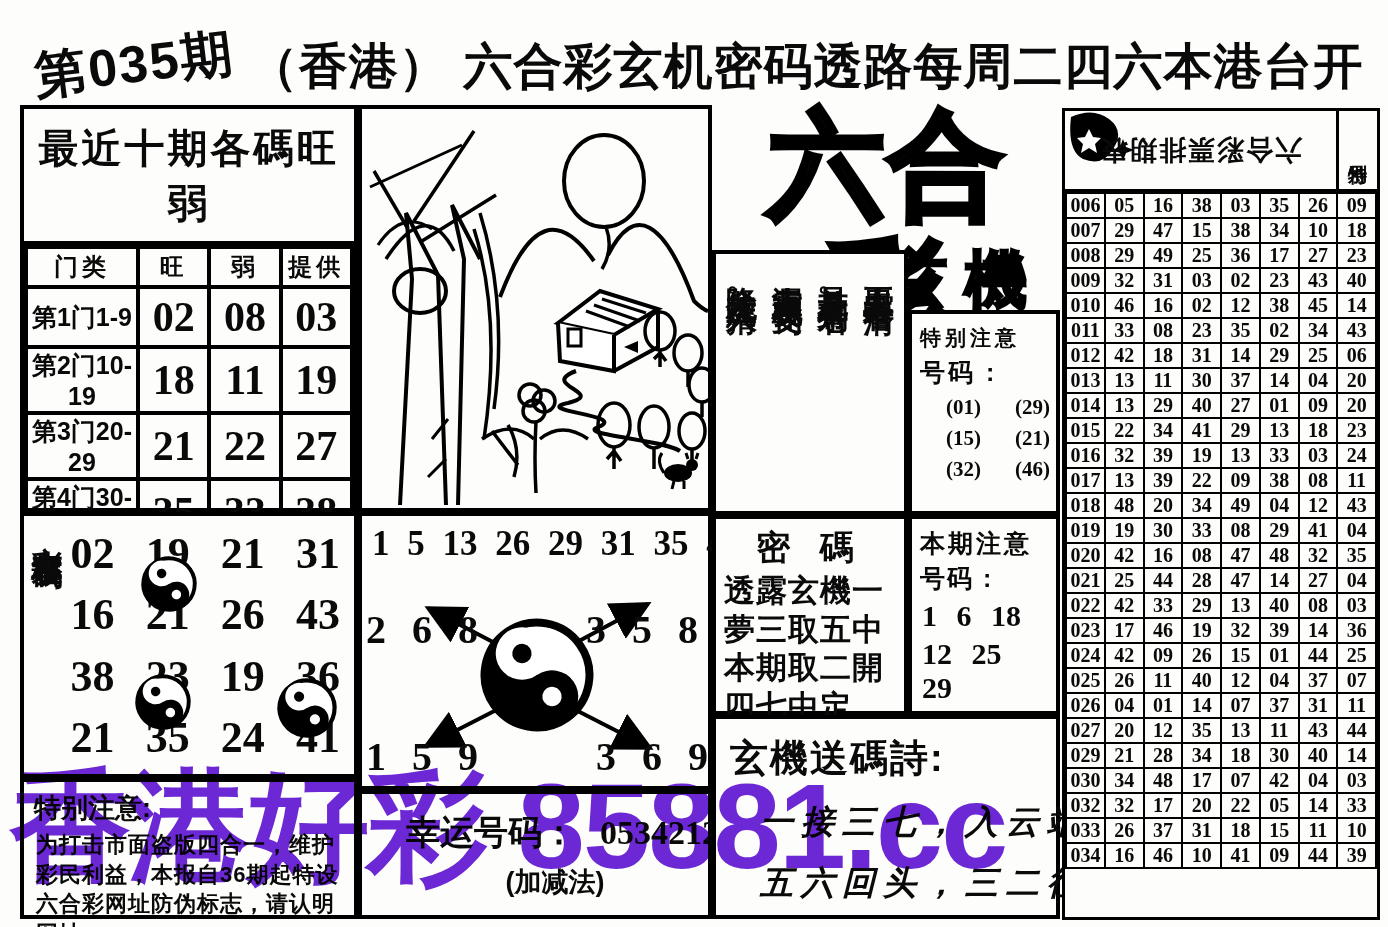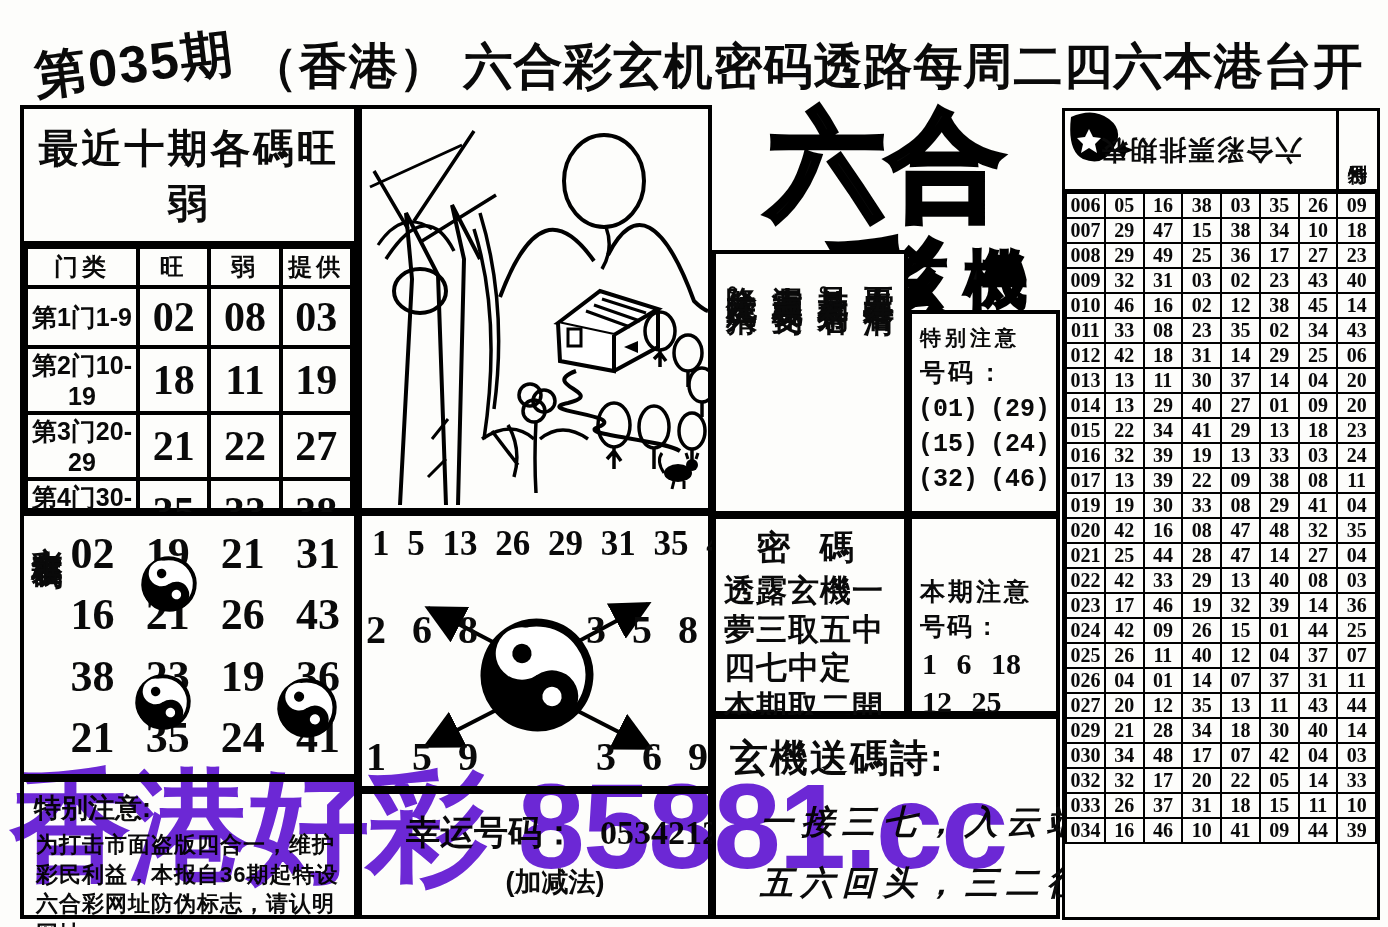--- a/index.html
+++ b/index.html
@@ -43,27 +43,27 @@
   .lc-note{font-size:27px;font-weight:700;text-align:center;padding-top:8px;padding-left:40px;}
   
   .logo-main{position:absolute;left:716px;top:102px;width:344px;text-align:center;font-size:116px;font-weight:900;letter-spacing:4px;line-height:1.1;-webkit-text-stroke:5px #000;}
   .logo-sub{position:absolute;left:870px;top:238px;width:190px;text-align:center;font-size:62px;font-weight:900;-webkit-text-stroke:3px #000;letter-spacing:18px;}
   
   .verse-cols{display:flex;flex-direction:row;justify-content:space-between;height:100%;padding:8px 10px;box-sizing:border-box;}
   .verse-col{writing-mode:vertical-rl;text-orientation:upright;font-size:31px;font-weight:900;line-height:1.0;letter-spacing:3px;}
   
   .sa-title{font-size:21px;font-weight:900;padding:10px 6px 0 8px;letter-spacing:4px;}
   .sa-sub{font-size:25px;font-weight:900;padding:4px 6px 0 8px;letter-spacing:3px;}
-  .sa-pair{display:flex;justify-content:space-between;font-family:Liberation Mono, monospace;font-size:25px;font-weight:600;padding:6px 6px 0 6px;}
+  .sa-pair{display:flex;justify-content:space-between;font-family:Liberation Serif, serif;font-size:21px;font-weight:600;padding:6px 6px 0 6px;margin-left:28px;}
   
   .pw-title{font-size:34px;font-weight:900;text-align:center;padding-top:6px;letter-spacing:10px;}
   .pw-line{font-size:31px;font-weight:900;padding:2px 0 0 8px;letter-spacing:1px;line-height:1.18;}
   .pw-line.right{text-align:right;padding-right:14px;}
   
-  .ca-title{font-size:25px;font-weight:900;padding:8px 6px 0 8px;letter-spacing:3px;margin-top:48px;}
+  .ca-title{font-size:25px;font-weight:900;padding:8px 6px 0 8px;letter-spacing:3px;}
   .ca-sub{font-size:25px;font-weight:900;padding:2px 6px 0 8px;letter-spacing:2px;}
   .ca-row{font-family:"Liberation Serif","DejaVu Serif",serif;font-size:30px;font-weight:600;padding:4px 6px 0 10px;word-spacing:12px;}
   
   .poem-title{font-size:38px;font-weight:900;padding:14px 0 0 14px;letter-spacing:2px;}
   .poem-line{font-size:33px;font-weight:800;font-style:italic;padding:16px 0 0 44px;letter-spacing:8px;white-space:nowrap;}
   
   .schedule{position:absolute;left:1062px;top:108px;width:318px;height:812px;border:3px solid #000;box-sizing:border-box;background:#fdfdfb;}
   .sch-header{position:relative;height:78px;border-bottom:3px solid #000;display:flex;}
   .sch-title-cell{flex:1;display:flex;align-items:center;justify-content:center;overflow:hidden;}
   .sch-title{font-size:27px;font-weight:900;letter-spacing:2px;transform:rotate(180deg);white-space:nowrap;}
@@ -305,36 +305,36 @@
   <div class="panel" style="left:908px;top:310px;width:152px;height:205px;">
     <div class="sa-title">特别注意</div>
     <div class="sa-sub">号码 :</div>
     <div>
         <div class="sa-pair">
           <span>(01)</span>
           <span>(29)</span>
         </div>
         <div class="sa-pair">
           <span>(15)</span>
-          <span>(24)</span>
+          <span>(21)</span>
         </div>
         <div class="sa-pair">
           <span>(32)</span>
           <span>(46)</span>
         </div>
       </div>
   </div>
 
   <div class="panel" style="left:712px;top:515px;width:196px;height:200px;">
     <div class="pw-title">密 碼</div>
     <div>
         <div class="pw-line">透露玄機一</div>
         <div class="pw-line">夢三取五中</div>
+        <div class="pw-line">本期取二開</div>
         <div class="pw-line">四七中定</div>
-        <div class="pw-line">本期取二開</div>
         <div class="pw-line right">二六合</div>
       </div>
   </div>
 
   <div class="panel" style="left:908px;top:515px;width:152px;height:200px;">
     <div class="ca-title">本期注意</div>
     <div class="ca-sub">号码 :</div>
     <div>
         <div class="ca-row">1 6 18</div>
         <div class="ca-row">12 25 29</div>
@@ -481,20 +481,30 @@
             <td>017</td>
             <td>13</td>
             <td>39</td>
             <td>22</td>
             <td>09</td>
             <td>38</td>
             <td>08</td>
             <td>11</td>
           </tr>
           <tr>
+            <td>018</td>
+            <td>48</td>
+            <td>20</td>
+            <td>34</td>
+            <td>49</td>
+            <td>04</td>
+            <td>12</td>
+            <td>43</td>
+          </tr>
+          <tr>
             <td>019</td>
             <td>19</td>
             <td>30</td>
             <td>33</td>
             <td>08</td>
             <td>29</td>
             <td>41</td>
             <td>04</td>
           </tr>
           <tr>

